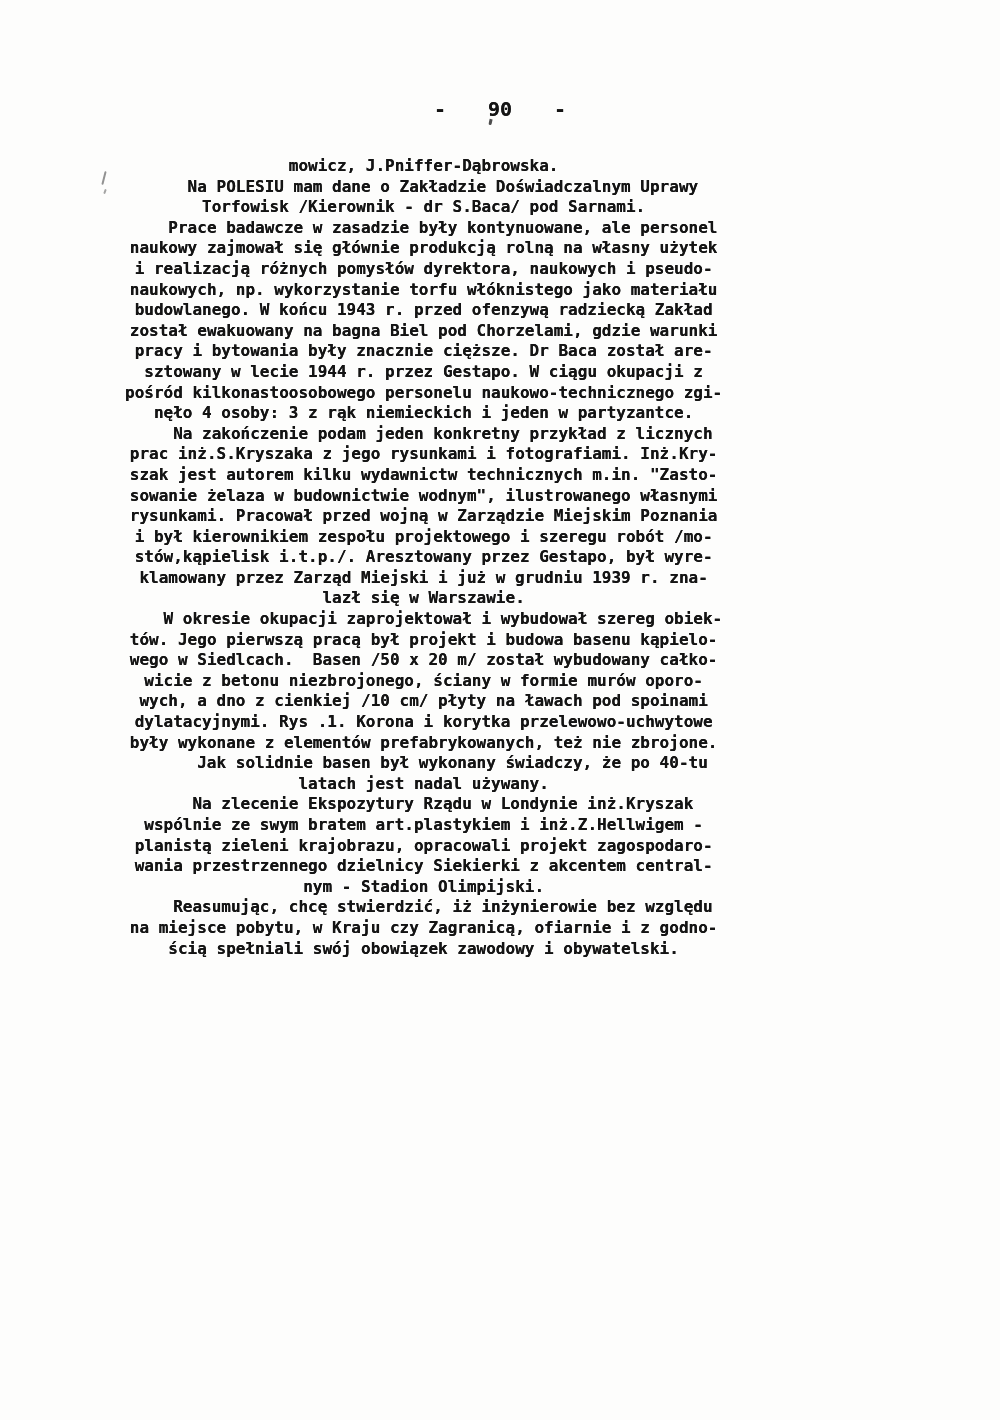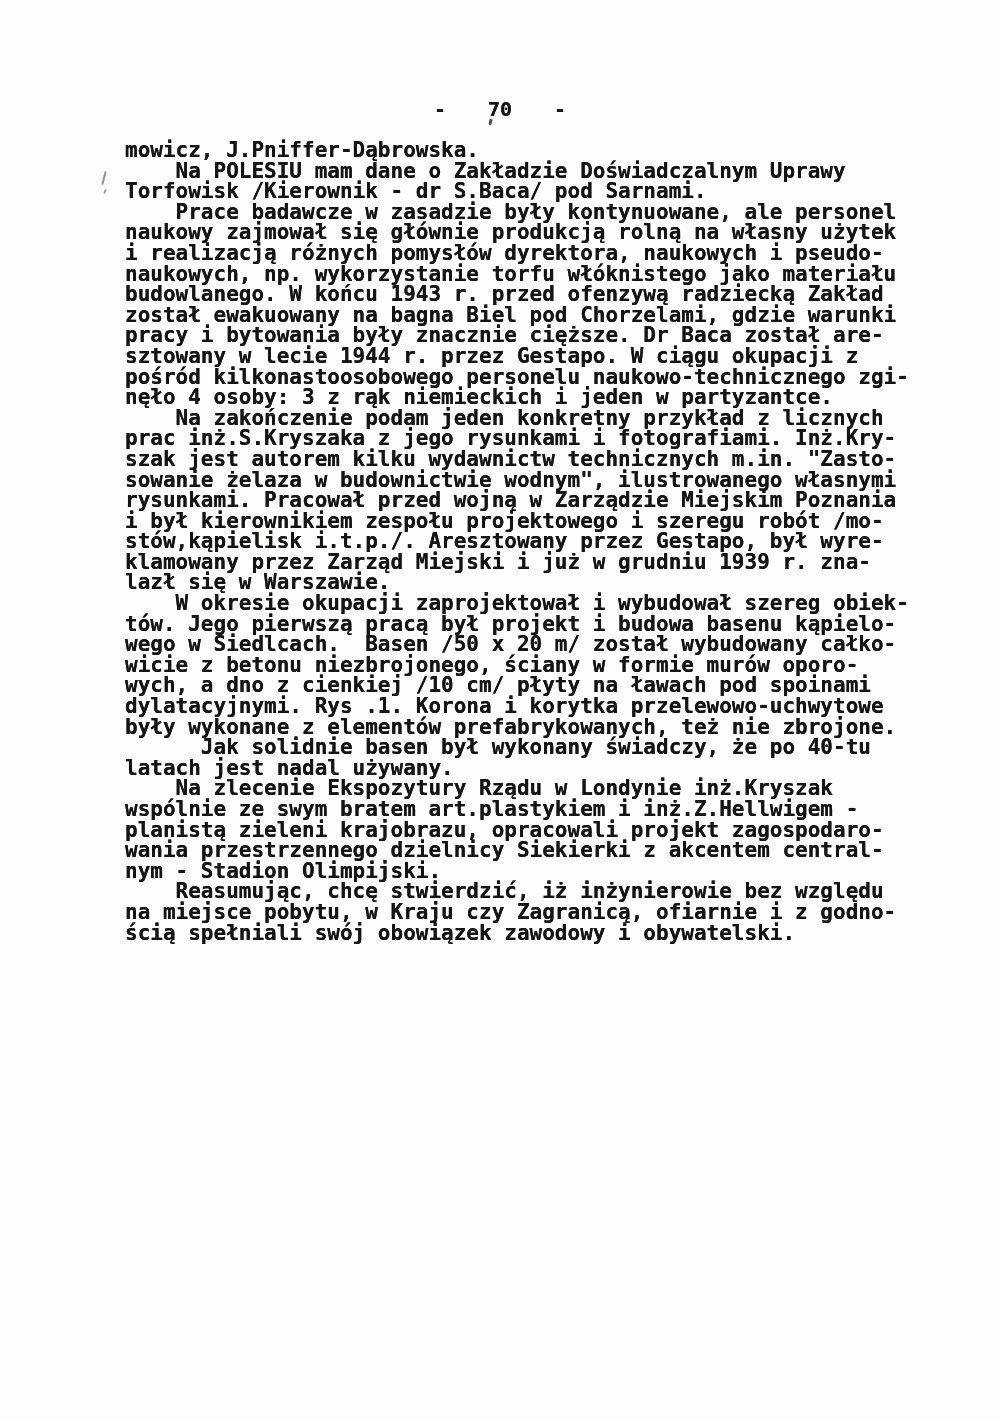--- a/index.html
+++ b/index.html
@@ -27,27 +27,28 @@
     gap: 42px;
     font-size: 20px;
     line-height: 24px;
     font-weight: bold;
     letter-spacing: 0;
     text-shadow: 0 0 0.6px rgba(0,0,0,0.85);
   }
   .body-text {
     position: absolute;
     left: 125px;
-    top: 140px;
-    font-size: 21px;
+    top: 156px;
+    font-size: 16px;
     line-height: 20.6px;
     font-weight: bold;
     white-space: pre;
     letter-spacing: 0;
     text-shadow: 0 0 0.6px rgba(0,0,0,0.85);
+    text-align: center;
   }
   .artifact {
     position: absolute;
     background: #3a3a3a;
   }
   .artifact-slash {
     left: 103px;
     top: 171px;
     width: 2px;
     height: 14px;
@@ -74,21 +75,21 @@
     border-radius: 0 0 2px 2px;
   }
 </style>
 </head>
 <body>
 
 <div class="page">
 
   <div class="page-header">
     <span>-</span>
-    <span>70</span>
+    <span>90</span>
     <span>-</span>
   </div>
 
   <div class="artifact artifact-comma"></div>
   <div class="artifact artifact-slash"></div>
   <div class="artifact artifact-speck"></div>
 
   <div class="body-text">mowicz, J.Pniffer-Dąbrowska.
     Na POLESIU mam dane o Zakładzie Doświadczalnym Uprawy
 Torfowisk /Kierownik - dr S.Baca/ pod Sarnami.

